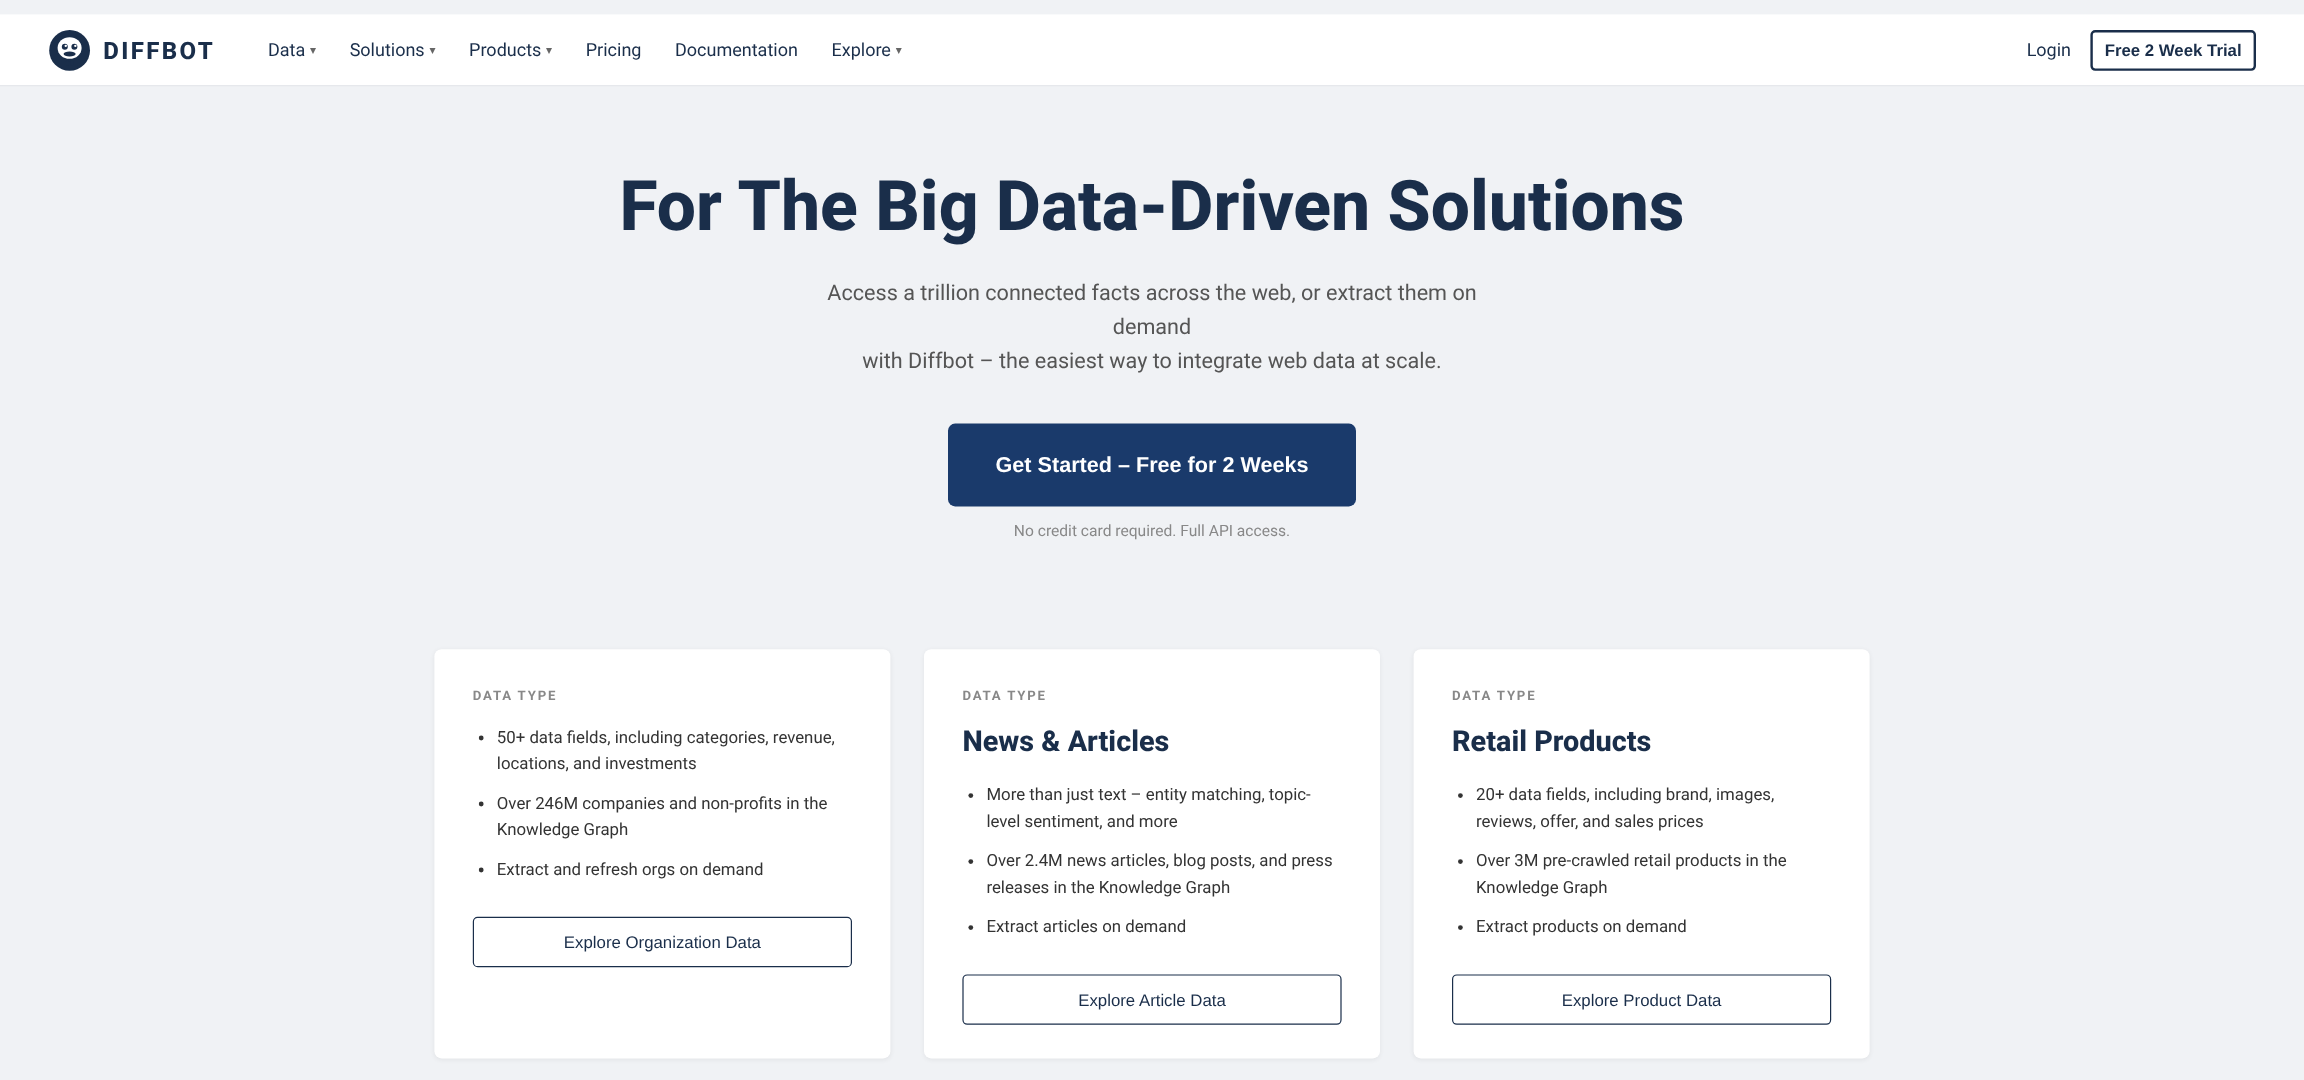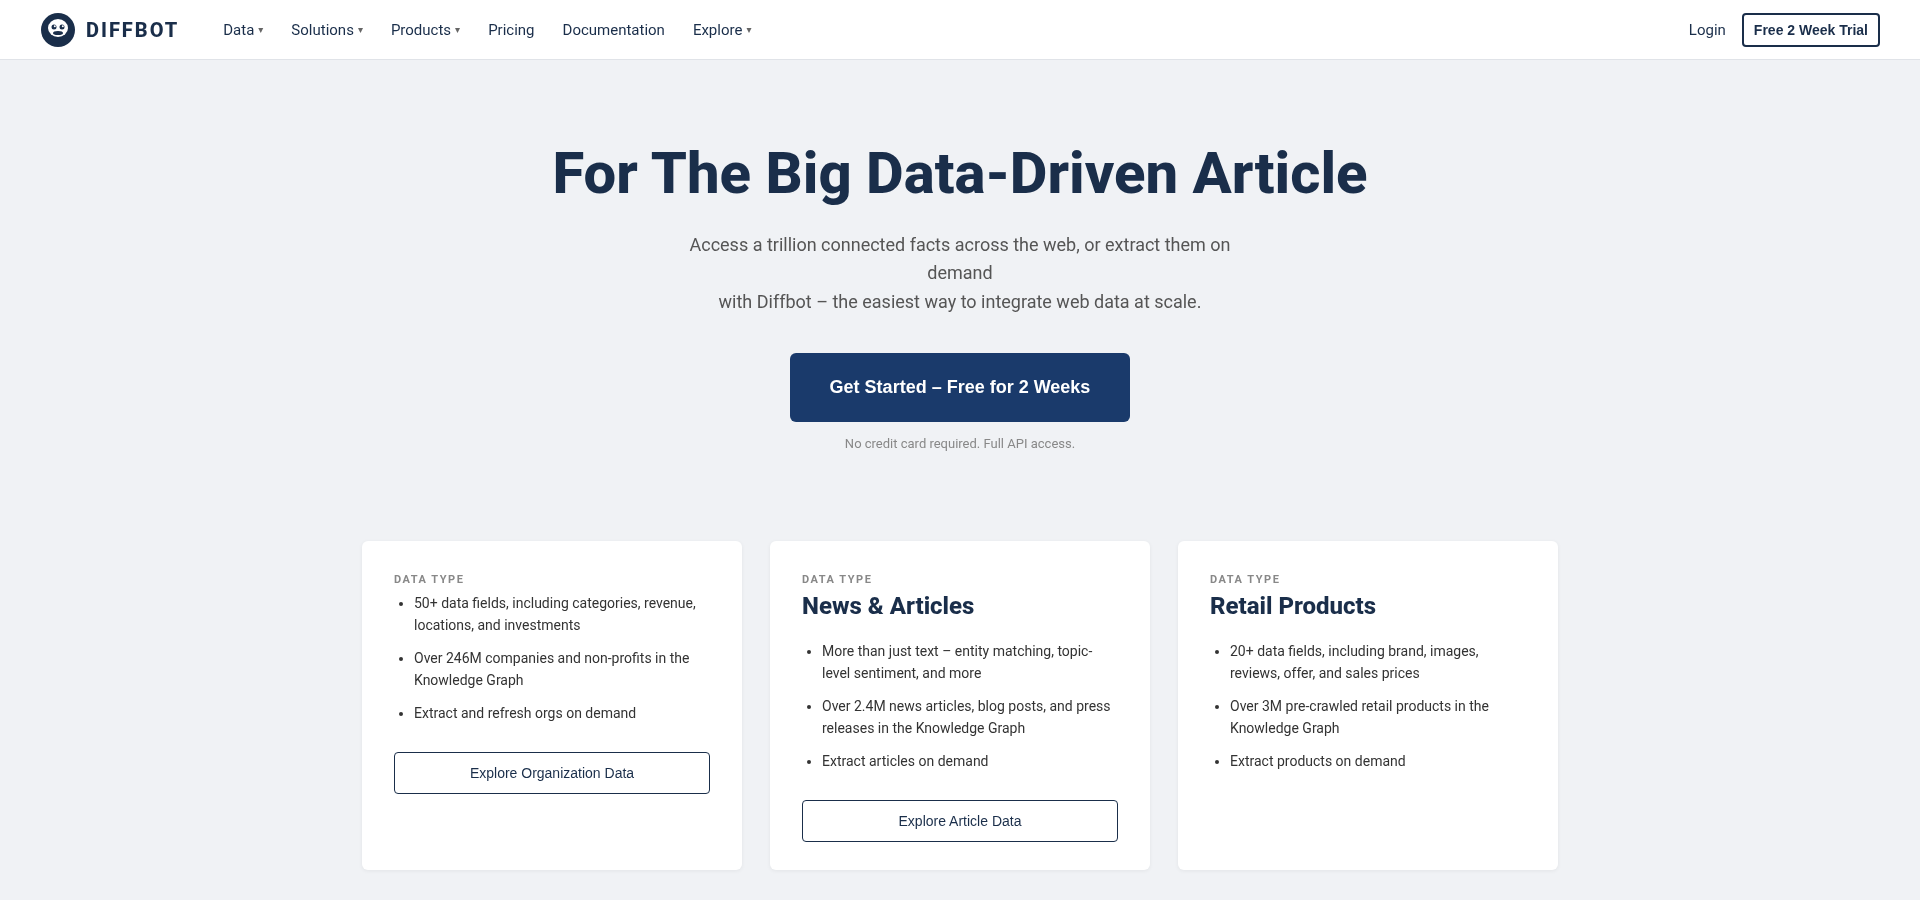--- a/index.html
+++ b/index.html
@@ -12,21 +12,21 @@
     
     nav {
       background: #fff;
       border-bottom: 1px solid #e0e3e8;
       display: flex;
       align-items: center;
       justify-content: space-between;
       padding: 0 40px;
       height: 60px;
       position: sticky;
-      top: 0;
+      top: 12px;
       z-index: 100;
     }
     .nav-left {
       display: flex;
       align-items: center;
       gap: 32px;
     }
     .logo {
       display: flex;
       align-items: center;
@@ -139,21 +139,21 @@
       max-width: 380px;
       min-width: 280px;
       box-shadow: 0 1px 4px rgba(0,0,0,0.06);
     }
     .data-type-label {
       font-size: 11px;
       font-weight: 700;
       letter-spacing: 1.5px;
       color: #888;
       text-transform: uppercase;
-      margin-bottom: 6px;
+      margin-bottom: 18px;
     }
     .card-title {
       font-size: 24px;
       font-weight: 800;
       color: #1a2e4a;
       margin-bottom: 20px;
     }
     .card ul {
       list-style: disc;
       padding-left: 20px;
@@ -229,21 +229,21 @@
       </a>
     </div>
   </div>
   <div class="nav-right">
     <a class="login-link">Login</a>
     <button class="trial-btn">Free 2 Week Trial</button>
   </div>
 </nav>
 
 <section class="hero">
-  <h1 class="hero-title">For The Big Data-Driven Article</h1>
+  <h1 class="hero-title">For The Big Data-Driven Solutions</h1>
   <p class="hero-subtitle">
     <span>Access a trillion connected facts across the web, or extract them on demand</span><br>
     <span>with Diffbot – the easiest way to integrate web data at scale.</span>
   </p>
   <button class="cta-btn">Get Started – Free for 2 Weeks</button>
   <p class="cta-note">No credit card required. Full API access.</p>
 </section>
 
 <section class="cards-section">
 
@@ -269,19 +269,20 @@
   </div>
 
   <div class="card">
     <div class="data-type-label">DATA TYPE</div>
     <div class="card-title">Retail Products</div>
     <ul>
       <li>20+ data fields, including brand, images, reviews, offer, and sales prices</li>
       <li>Over 3M pre-crawled retail products in the Knowledge Graph</li>
       <li>Extract products on demand</li>
     </ul>
+    <button class="explore-btn">Explore Product Data</button>
   </div>
 
 </section>
 
 <div class="more-data">
   
 </div>
 
 </body></html>

